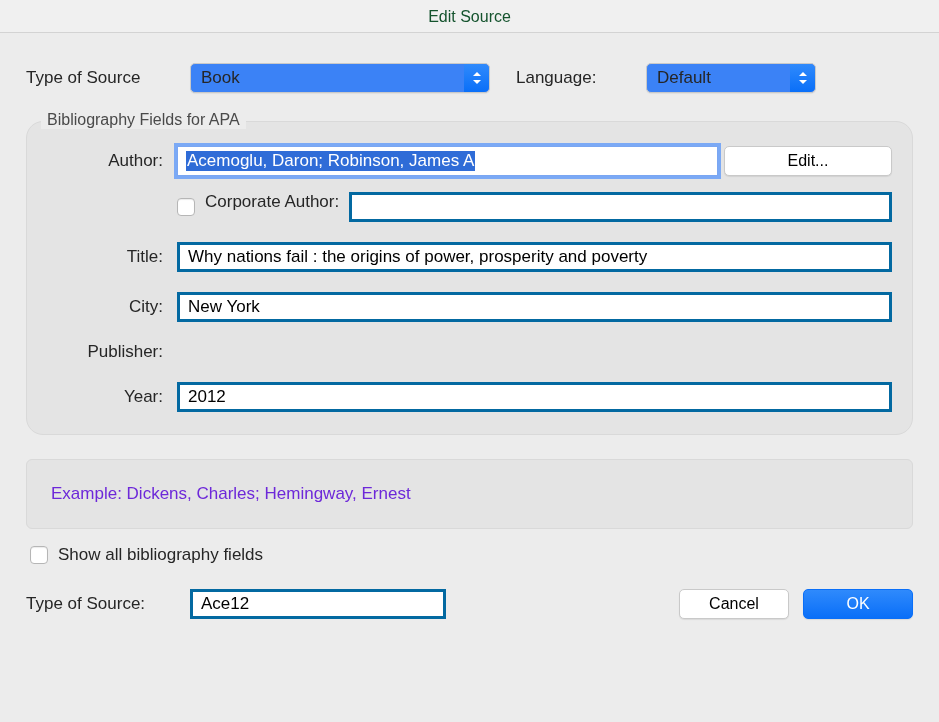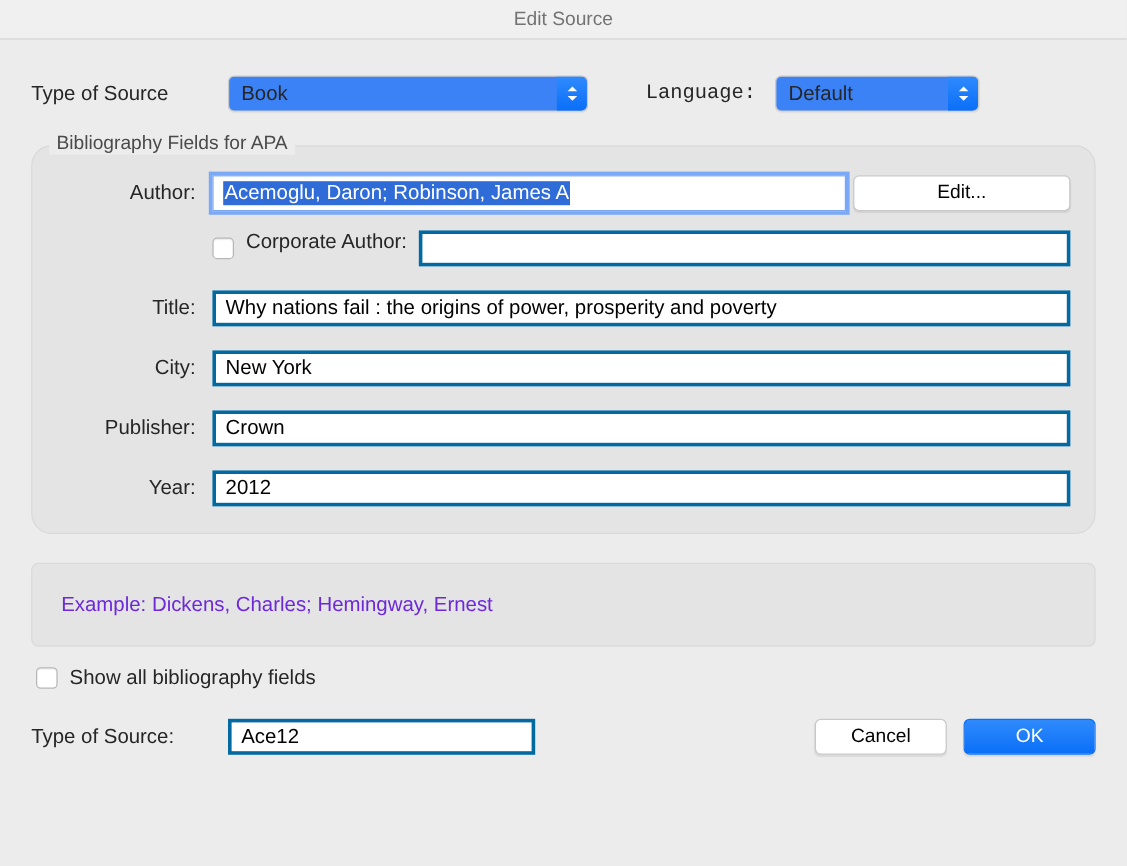--- a/index.html
+++ b/index.html
@@ -9,32 +9,32 @@
     font-family: -apple-system, "Helvetica Neue", Arial, sans-serif;
     font-size: 17px;
     color: #262626;
     background: #ececec;
     overflow: hidden;
   }
   .titlebar {
     height: 33px; line-height: 33px;
     text-align: center;
     font-size: 16px;
-    color: #737373;
+    color: #14532d;
     background: #f0f0f0;
     border-bottom: 1px solid #d3d3d3;
   }
   .content { padding: 0 26px; }
 
   .row { display:flex; align-items:center; }
   .top-row { margin-top: 30px; }
 
   .lbl { font-size: 17px; }
   .lbl-source { width: 164px; }
-  .lbl-language { width: 114px; margin-left: 26px; text-align: right; font-family: Liberation Mono, monospace; }
+  .lbl-language { width: 114px; margin-left: 26px; text-align: left; }
 
   
   .dropdown {
     position: relative;
     height: 30px;
     background: #3b82f6;
     border: 1px solid #c9c9c9;
     border-radius: 5px;
     box-shadow: 0 1px 1px rgba(0,0,0,.06);
     padding: 0 34px 0 10px;
@@ -111,21 +111,21 @@
   .btn {
     height: 30px;
     padding: 0 22px;
     background:#fff;
     border:1px solid #c9c9c9;
     border-radius:5px;
     font-size:16px; font-family:inherit;
     box-shadow: 0 1px 1px rgba(0,0,0,.08);
     cursor:pointer;
   }
-  .btn-edit { width: 181px; }
+  .btn-edit { width: 168px; }
   .btn-ok {
     background: linear-gradient(#2f8afc,#0a6ff8);
     border:1px solid #0a6ff8; color:#fff;
     width: 110px;
   }
   .btn-cancel { width: 110px; }
 
   .checkbox {
     width:18px; height:18px;
     border:1px solid #b6b6b6;
@@ -200,21 +200,20 @@
       <input class="txt" value="Why nations fail : the origins of power, prosperity and poverty" style="">
     </div>
 
     <div class="frow">
       <div class="flabel">City:</div>
       <input class="txt" value="New York" style="">
     </div>
 
     <div class="frow">
       <div class="flabel">Publisher:</div>
-      <input class="txt" value="Crown" style="">
     </div>
 
     <div class="frow">
       <div class="flabel">Year:</div>
       <input class="txt" value="2012" style="">
     </div>
   </div>
 
   <div class="example-box">Example: Dickens, Charles; Hemingway, Ernest</div>
 

